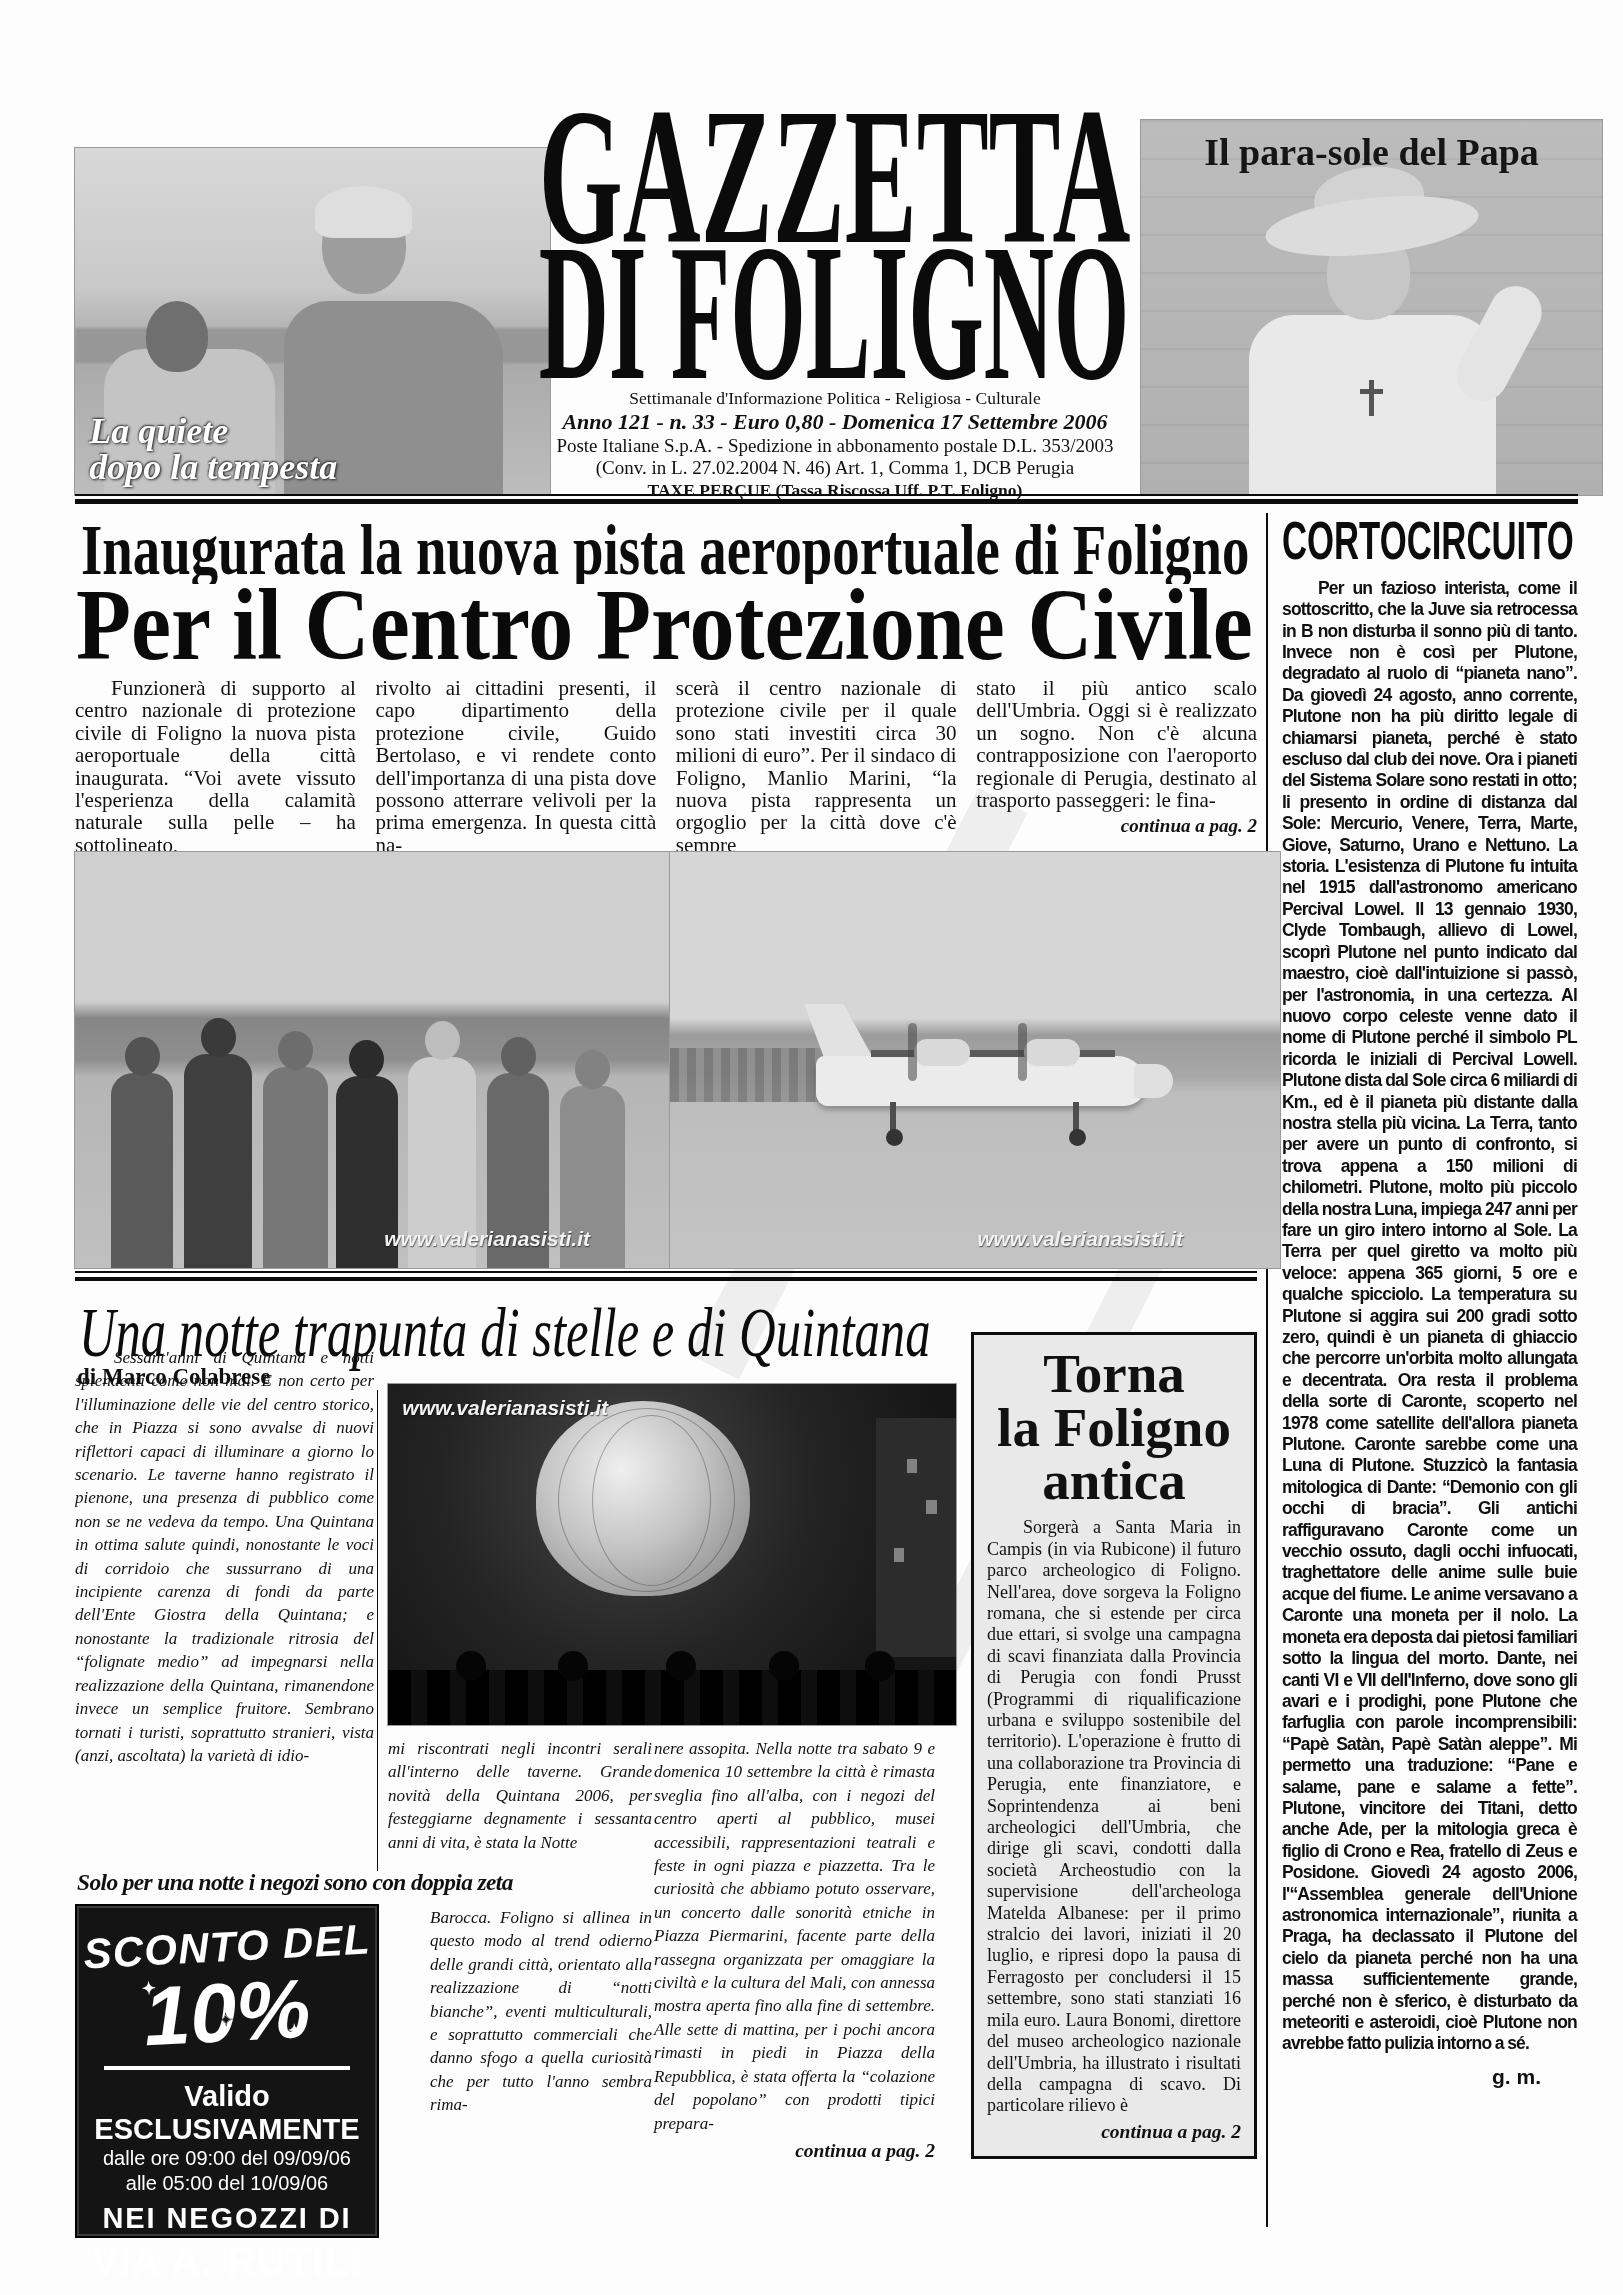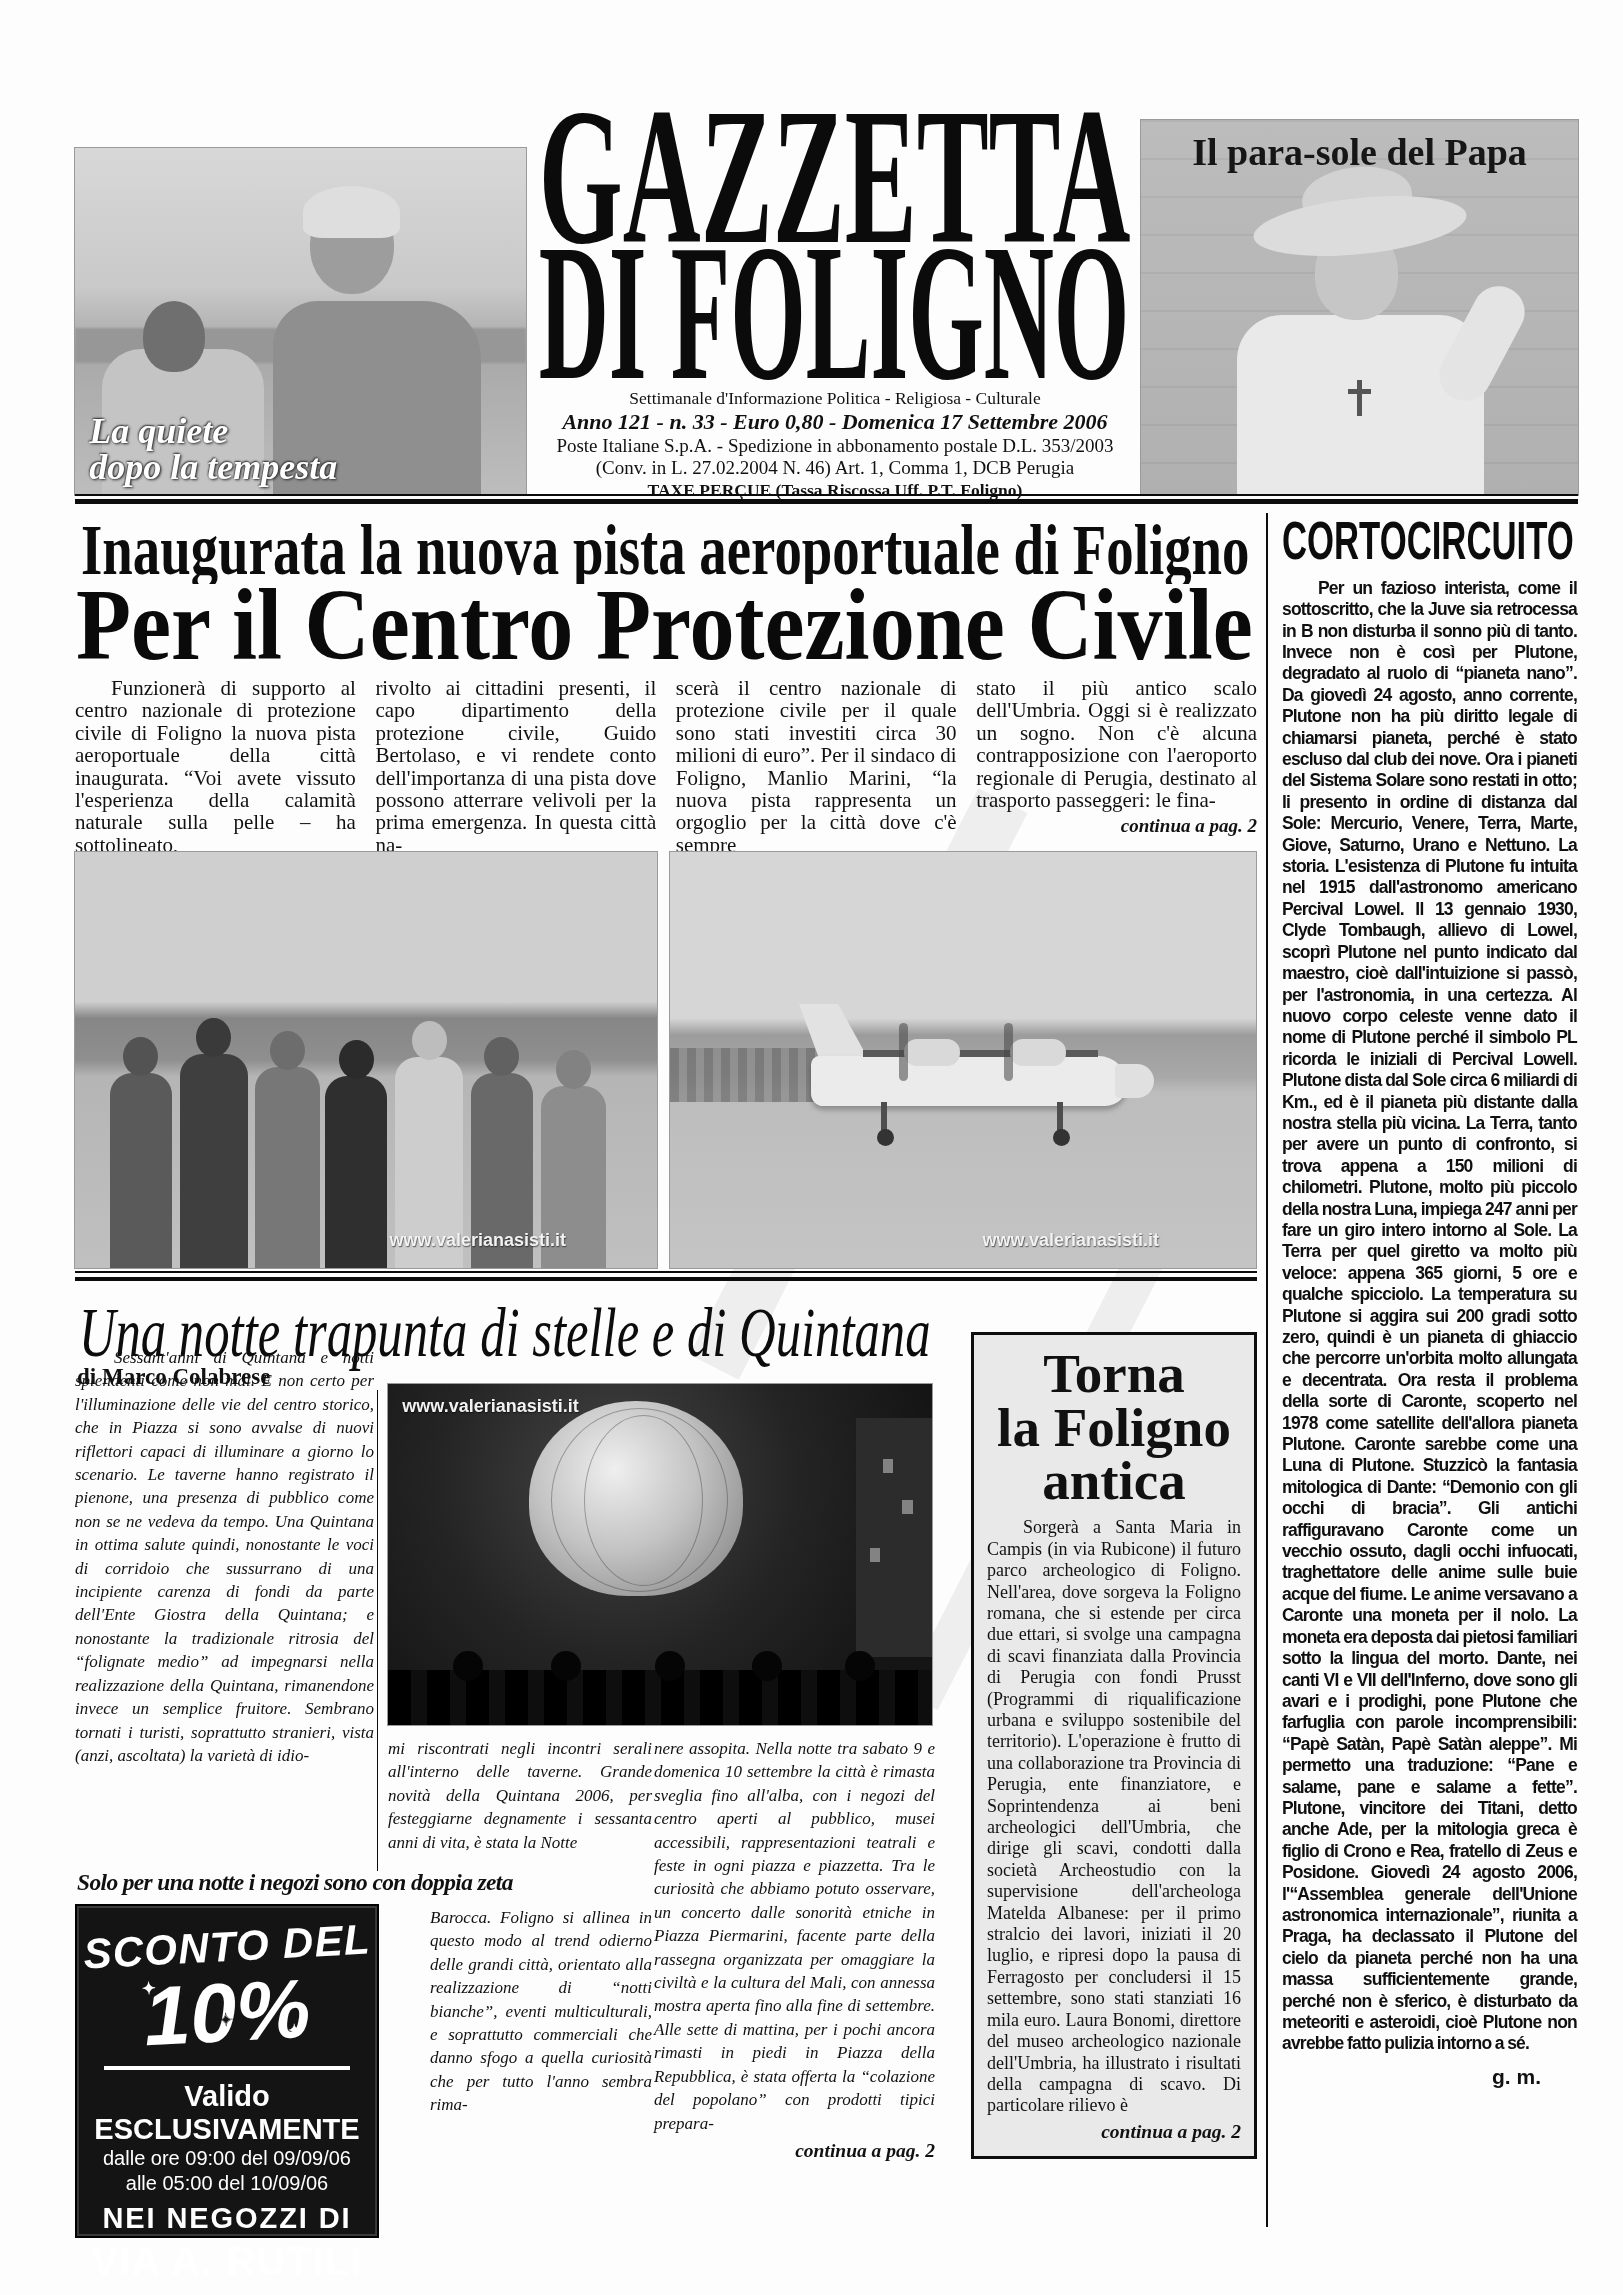--- a/index.html
+++ b/index.html
@@ -11,23 +11,23 @@
   
   .masthead{position:absolute;left:538px;top:112px;width:594px;text-align:center;}
   .masthead svg{display:block;}
   .mast-text{font-family:"Liberation Serif",serif;font-weight:bold;fill:#0b0b0b;}
   .subtitles{margin-top:6.5px;line-height:1.18;}
   .sub1{font-size:17.5px;}
   .sub2{font-size:22px;font-weight:bold;font-style:italic;}
   .sub3,.sub4{font-size:19px;}
   .sub5{font-size:17.5px;font-weight:bold;}
   
-  .photo{position:absolute;overflow:hidden;outline:0.6px solid #9a9a9a;}
+  .photo{position:absolute;overflow:hidden;outline:0.6px solid #9a9a9a;padding-left:24px;}
   .wmark{position:absolute;color:#f2f2f2;font-family:"Liberation Sans",sans-serif;
-         font-weight:bold;font-size:18px;text-shadow:0.6px 0.6px 1.3px rgba(0,0,0,.6);}
+         font-weight:bold;font-size:21px;text-shadow:0.6px 0.6px 1.3px rgba(0,0,0,.6);font-style:italic;}
   
   .photoA{left:75px;top:148px;width:451px;height:347px;
           background:linear-gradient(180deg,#d8d8d8 0%,#c9c9c9 40%,#a8a8a8 58%,#bdbdbd 100%);}
   .pa-hill{position:absolute;left:0;top:52%;width:100%;height:10%;background:#979797;filter:blur(1.3px);}
   .pa-man{position:absolute;left:6%;top:58%;width:36%;height:46%;background:#c4c4c4;border-radius:39px 39px 0 0;}
   .pa-man-head{position:absolute;left:15%;top:44%;width:62px;height:71px;background:#6f6f6f;border-radius:50% 50% 45% 45%;}
   .pa-cyc{position:absolute;left:44%;top:44%;width:46%;height:60%;background:#8f8f8f;border-radius:45px 58px 0 0;}
   .pa-cyc-head{position:absolute;left:52%;top:14%;width:84px;height:97px;background:#9d9d9d;border-radius:48%;}
   .pa-helmet{position:absolute;left:50.5%;top:11%;width:97px;height:52px;background:#dedede;border-radius:50% 50% 20% 20%;}
   .pa-caption{position:absolute;left:14.3px;bottom:9px;font-style:italic;font-weight:bold;font-size:36px;

